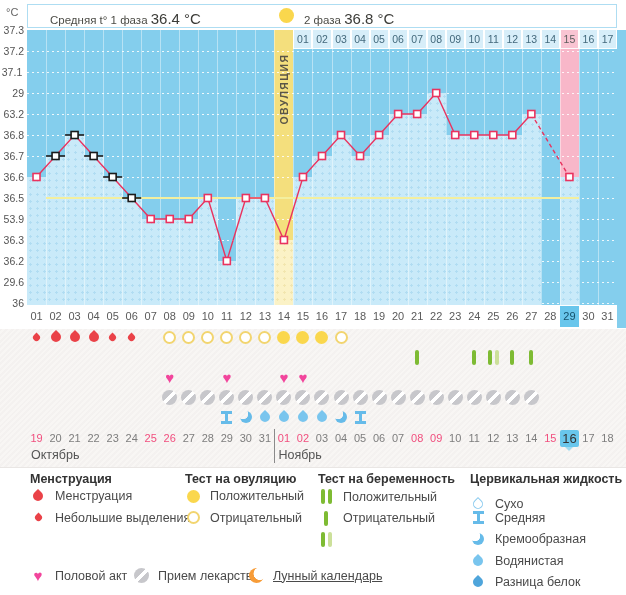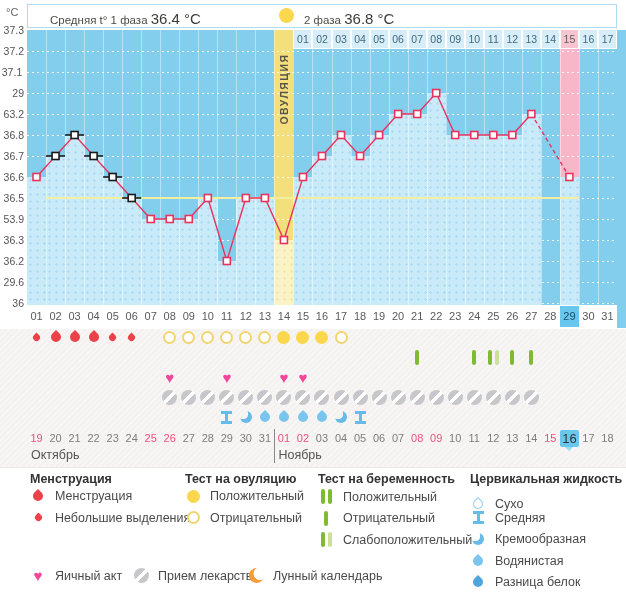--- a/index.html
+++ b/index.html
@@ -568,21 +568,20 @@
         </span>
         <span>Отрицательный</span>
       </div>
       <div class="lg-item" style="left: 318px; top: 532px;">
         <span class="ibox">
           <span class="bar-pair">
             <span class="i-bar"></span>
             <span class="i-bar lt"></span>
           </span>
         </span>
-        <span>Слабоположительный</span>
       </div>
       <div class="lg-title" style="left: 470px; top: 472px;">Цервикальная жидкость</div>
       <div class="lg-item" style="left: 470px; top: 497px;">
         <span class="ibox">
           <span class="i-drop outline"></span>
         </span>
         <span>Сухо</span>
       </div>
       <div class="lg-item" style="left: 470px; top: 510.5px;">
         <span class="ibox">
@@ -605,28 +604,28 @@
       <div class="lg-item" style="left: 470px; top: 575px;">
         <span class="ibox">
           <span class="i-drop egg"></span>
         </span>
         <span>Разница белок</span>
       </div>
       <div class="lg-item" style="left: 30px; top: 568px;">
         <span class="ibox">
           <span class="i-heart">♥</span>
         </span>
-        <span>Яичный акт</span>
+        <span>Половой акт</span>
       </div>
       <div class="lg-item" style="left: 133px; top: 568px;">
         <span class="ibox">
           <span class="i-pill"></span>
         </span>
         <span>Прием лекарств</span>
       </div>
-      <div class="lg-item" style="left: 248px; top: 568px;">
+      <div class="lg-item" style="left: 248px; top: 568px; text-decoration: underline;">
         <span class="ibox">
           <span class="i-moon"></span>
         </span>
         <span>Лунный календарь</span>
       </div>
     </div>
 </div>
 
 </body></html>

